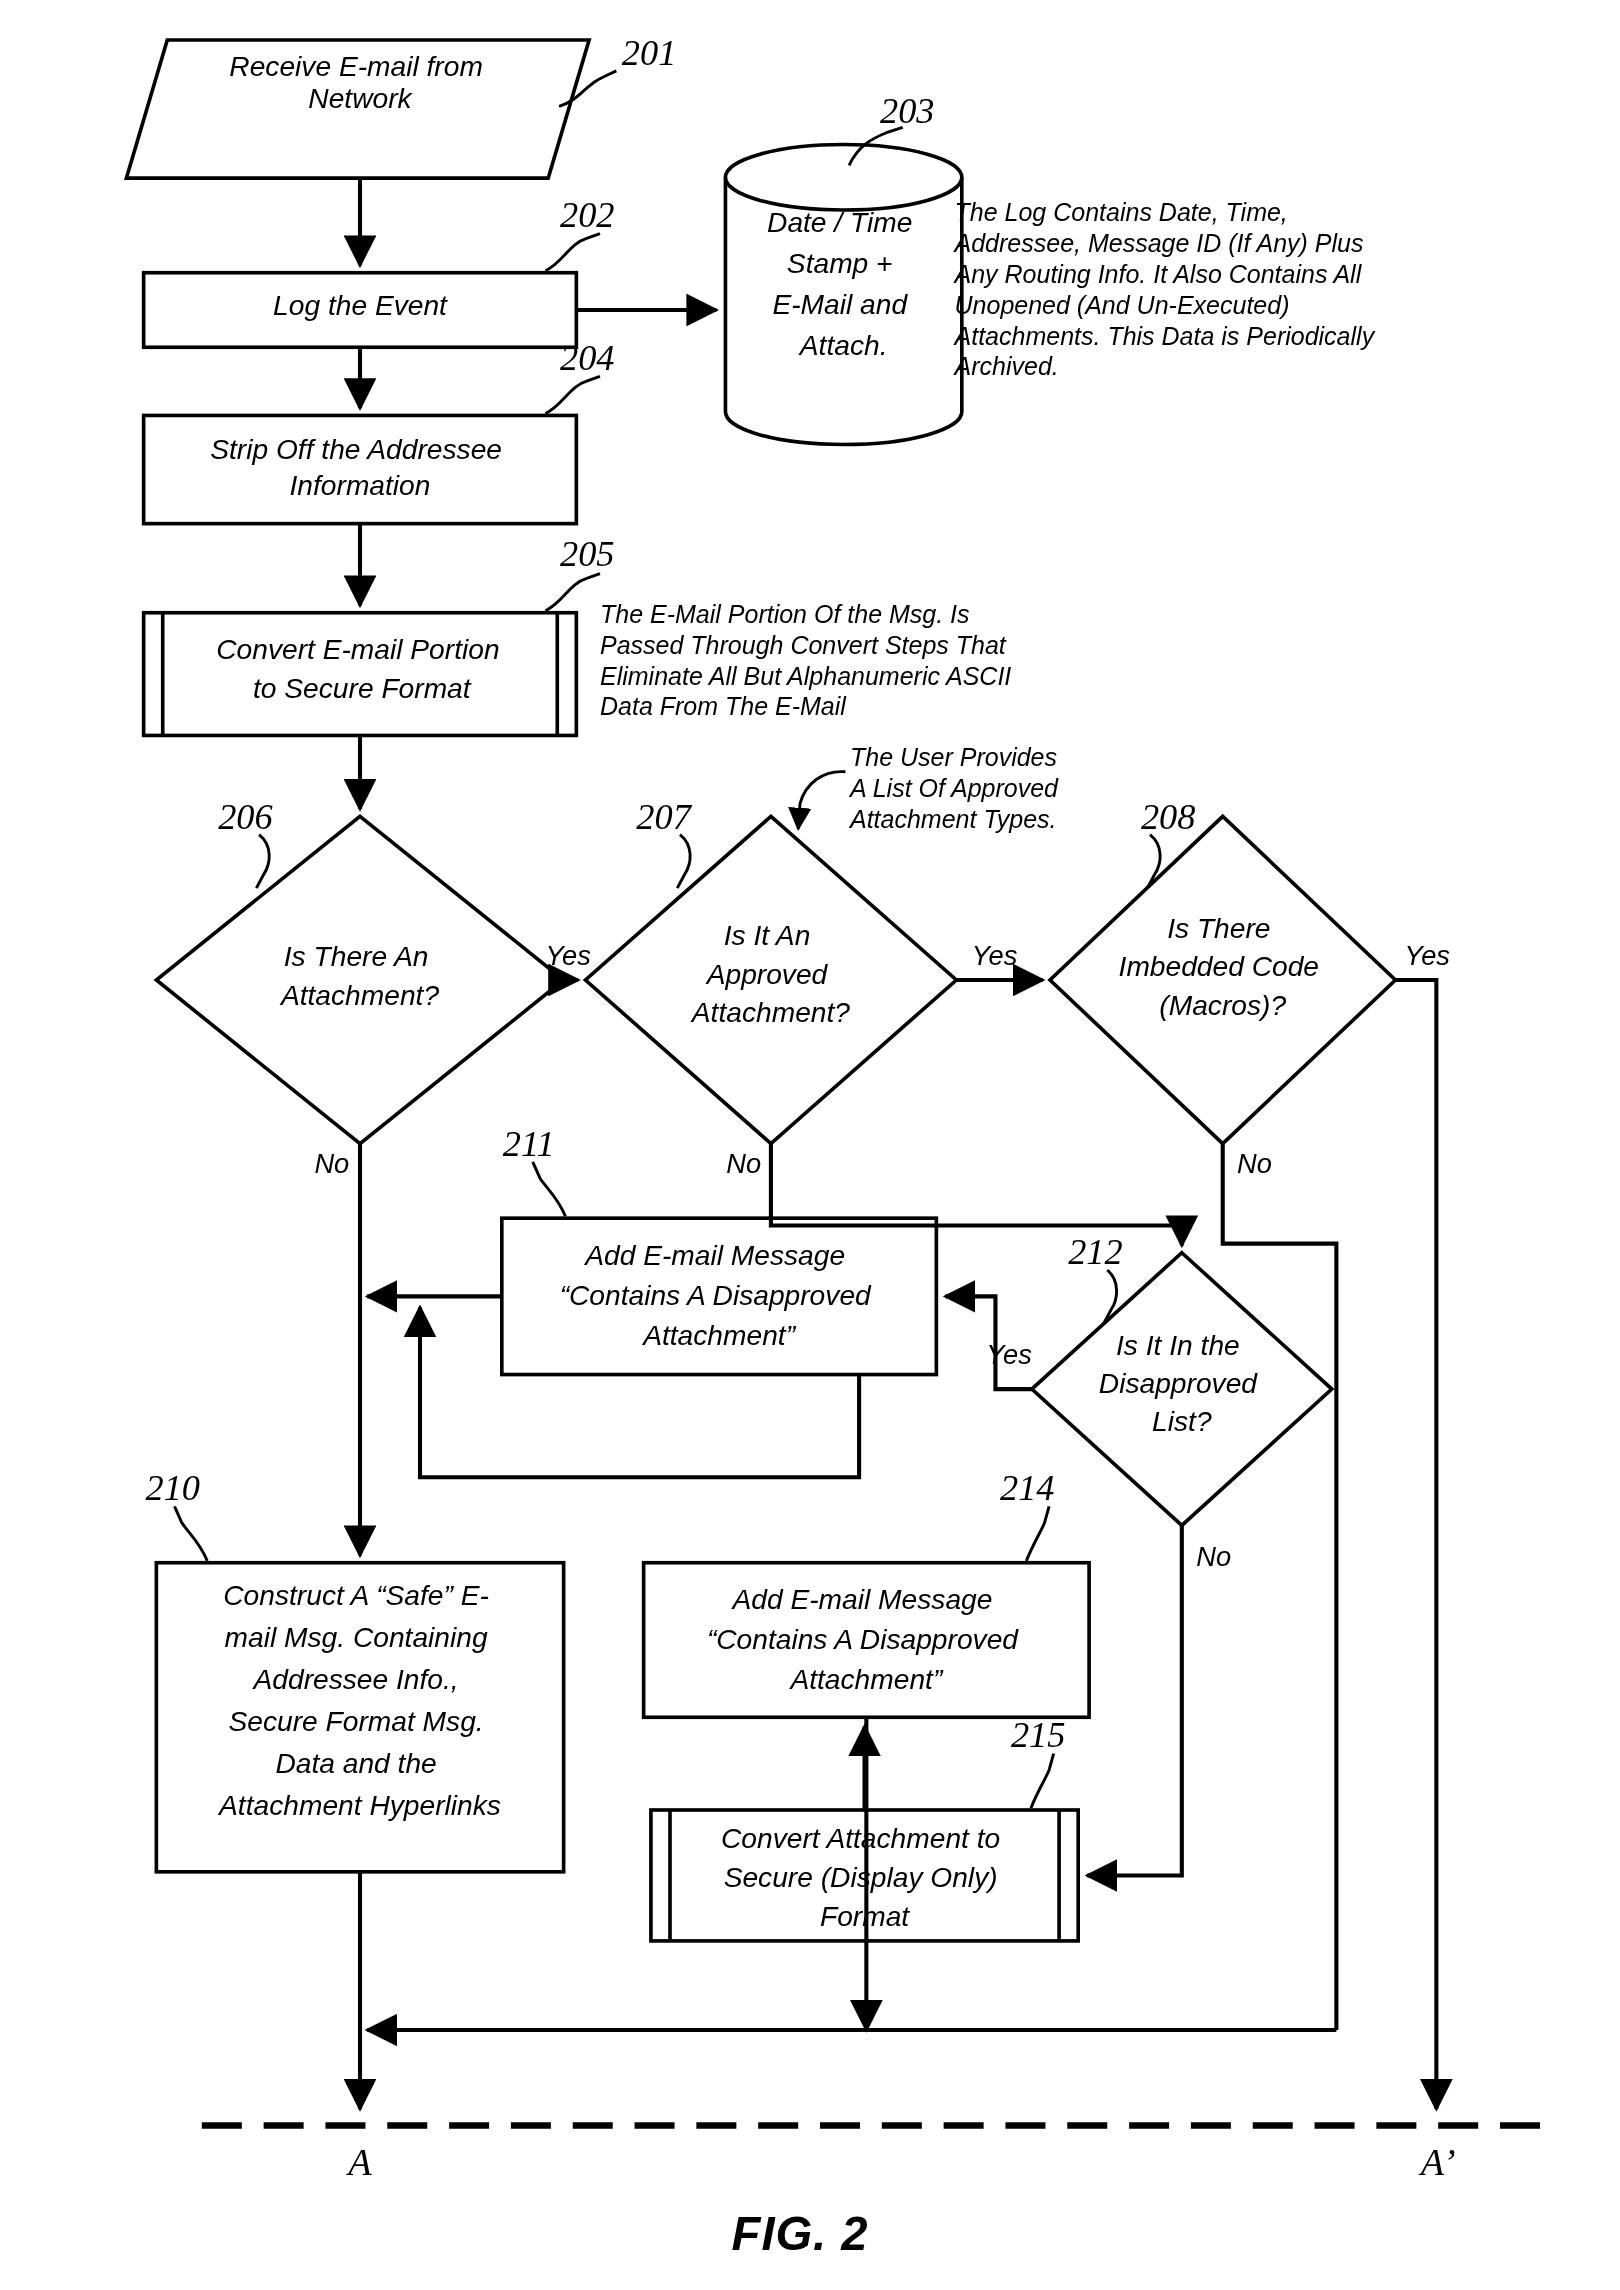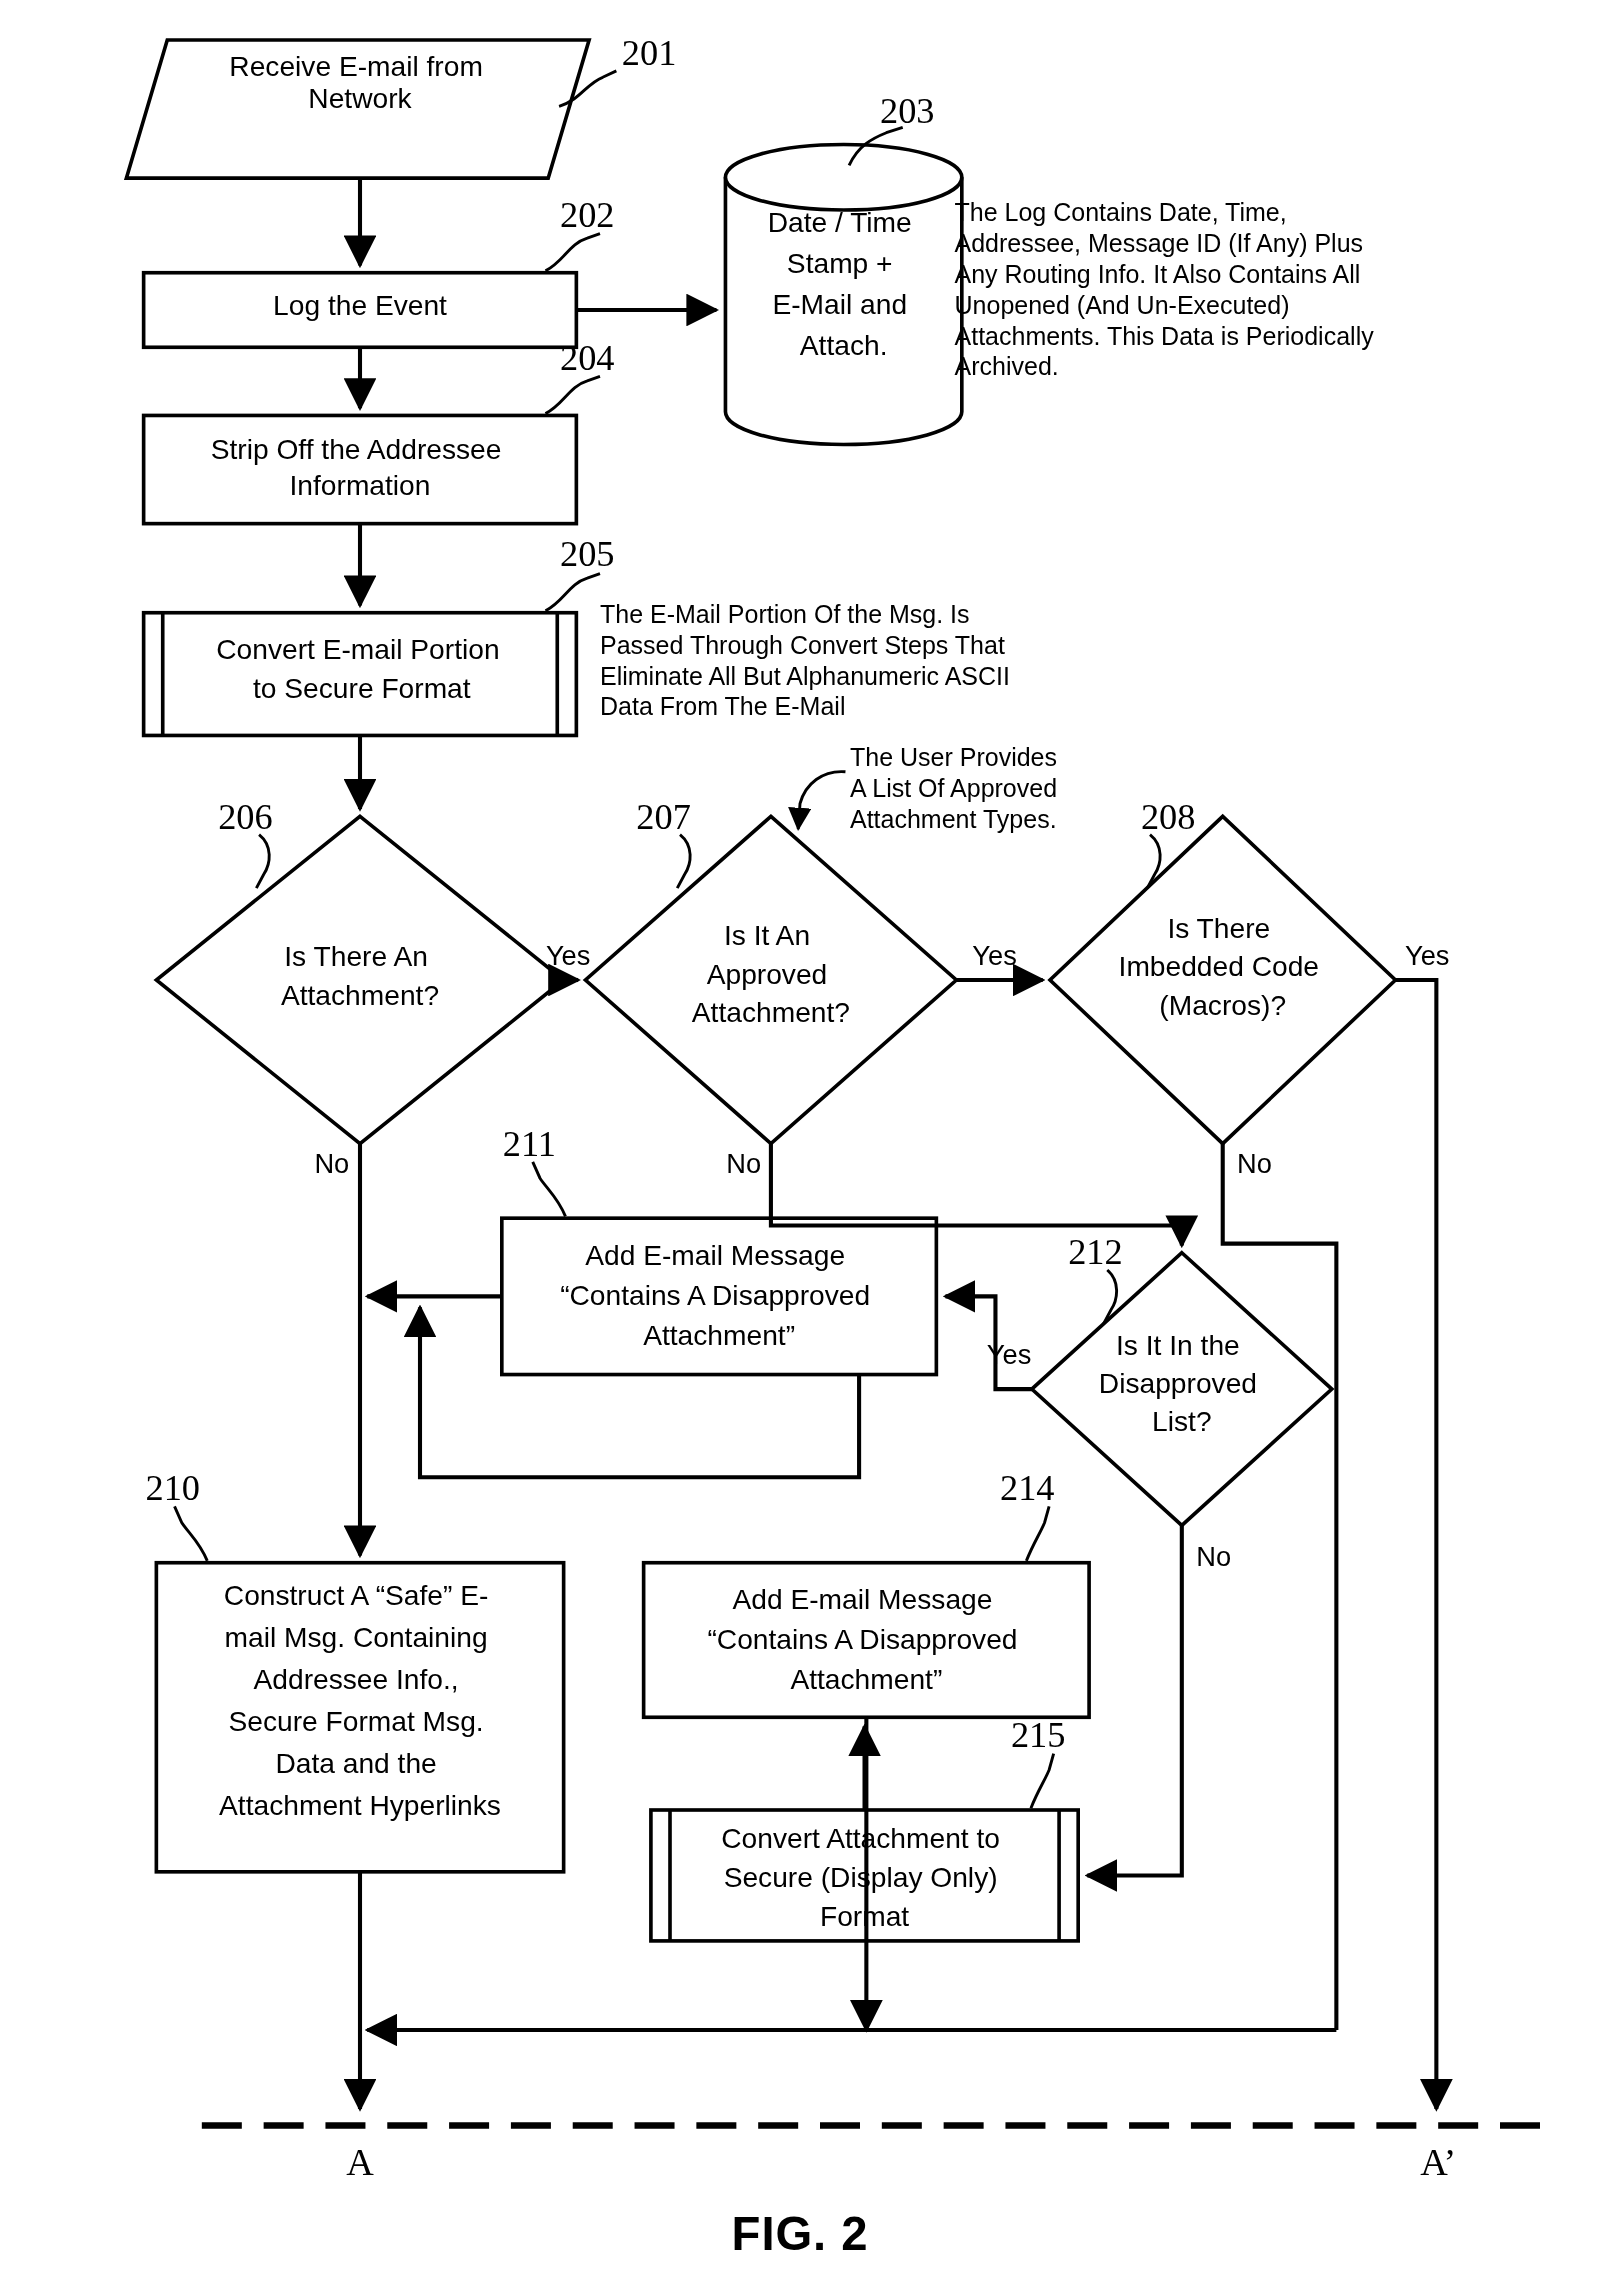--- a/index.html
+++ b/index.html
@@ -11,20 +11,21 @@
     width: 1620px;
     height: 2290px;
     font-family: "Liberation Sans", sans-serif;
     color: #000000;
     overflow: hidden;
   }
   #figure-root {
     position: relative;
     width: 1620px;
     height: 2290px;
+    font-style: italic;
   }
   svg#flowchart {
     display: block;
     width: 1620px;
     height: 2290px;
   }
   .shape-line {
     fill: none;
     stroke: #000000;
     stroke-width: 4;

